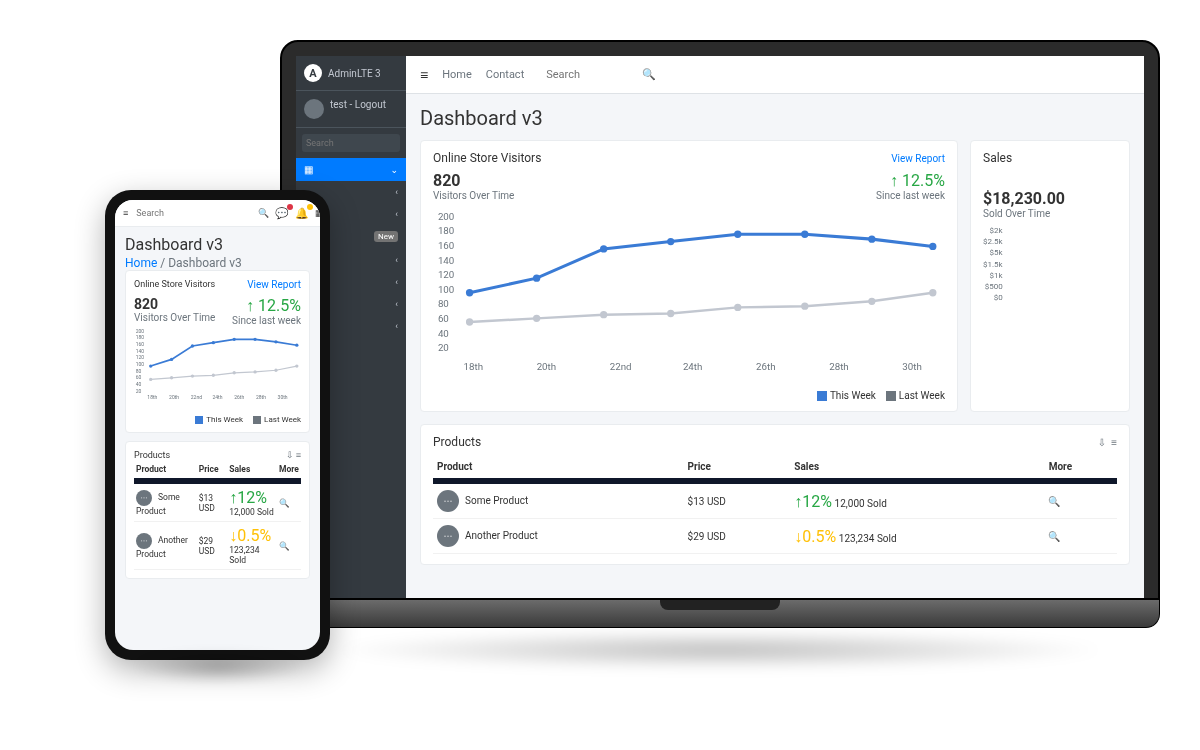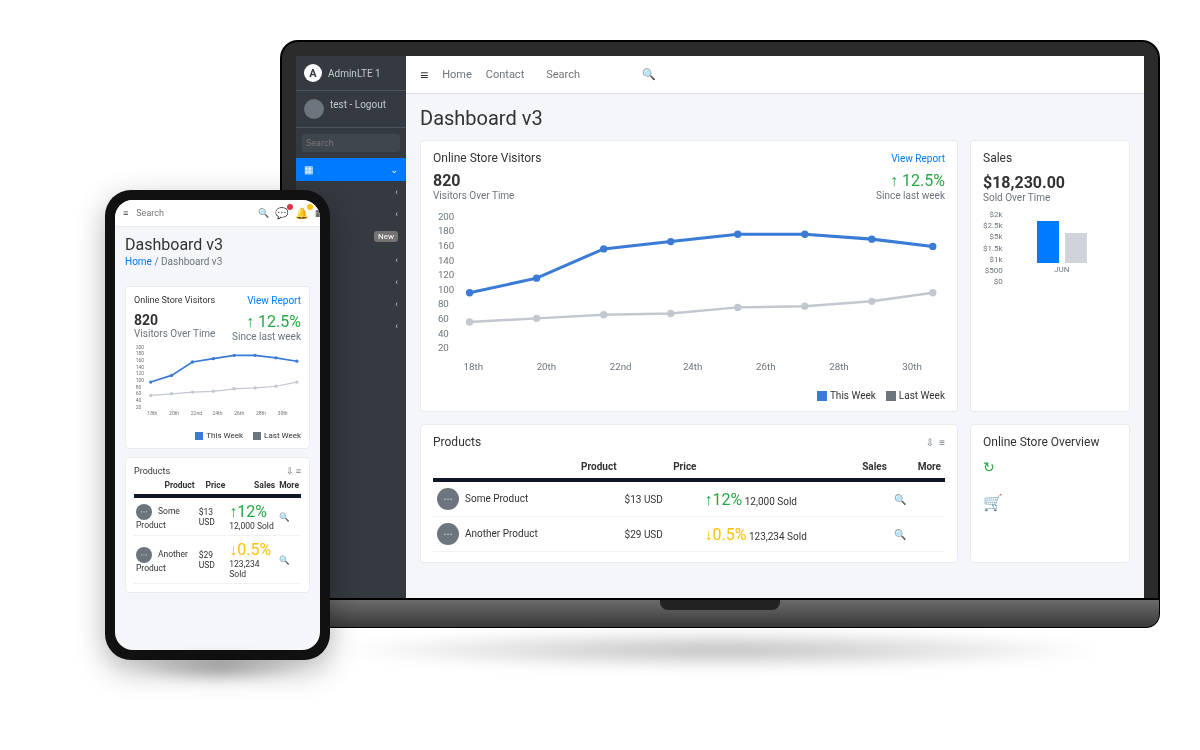--- a/index.html
+++ b/index.html
@@ -50,56 +50,56 @@
 .pct.down{color:#ffc107}
 .chart-svg{width:100%;height:auto}
 .legend{display:flex;gap:10px;justify-content:flex-end;font-size:10px;margin-top:12px}
 .leg-sq{display:inline-block;width:10px;height:10px;margin-right:3px;vertical-align:middle}
 .sales-card{width:160px;flex-shrink:0}
 .bars{display:flex;align-items:flex-end;gap:6px;height:50px;justify-content:center;margin-top:4px}
 .bar{width:22px}
 .ylab{font-size:8px;color:#6c757d;text-align:right;line-height:1.4}
 .products-card{flex:1}
 table{width:100%;border-collapse:collapse;font-size:10px}
-th{text-align:right;padding:6px 4px;font-weight:700;border-bottom:4px solid #0f172a}
+th{text-align:left;padding:6px 4px;font-weight:700;border-bottom:6px solid #0f172a}
 td{padding:6px 4px;border-bottom:1px solid #f1f1f1}
 .prod-icon{width:22px;height:22px;border-radius:50%;background:#6c757d;color:#fff;display:inline-flex;align-items:center;justify-content:center;font-size:9px;margin-right:6px;vertical-align:middle}
 .icon-btn{color:#6c757d;cursor:pointer}
 .overview-card{width:160px;flex-shrink:0}
 
 
 .phone{position:absolute;left:105px;top:190px;width:225px;height:470px;background:#111;border-radius:26px;padding:10px;box-shadow:0 10px 30px rgba(0,0,0,.3)}
 .phone-screen{background:#f4f6f9;width:100%;height:100%;border-radius:18px;overflow:hidden;font-size:9px;color:#333;display:flex;flex-direction:column}
 .phone-shadow{position:absolute;left:50%;bottom:-24px;transform:translateX(-50%);width:170px;height:34px;background:radial-gradient(ellipse,rgba(0,0,0,.25),transparent 70%);filter:blur(5px)}
 .ph-top{display:flex;align-items:center;gap:6px;padding:6px 8px;background:#fff;border-bottom:1px solid #e9ecef}
 .ph-top input{flex:1;border:none;outline:none;font-size:9px;padding:2px}
 .ph-icon{font-size:11px;position:relative}
 .ph-icon .dot{position:absolute;top:-3px;right:-4px;width:6px;height:6px;border-radius:50%}
 .ph-content{padding:8px 10px;flex:1;overflow:hidden}
 .ph-title{font-size:16px;font-weight:400;margin-bottom:2px}
-.crumb{font-size:10px;color:#6c757d;margin-bottom:19px}
+.crumb{font-size:12px;color:#6c757d;margin-bottom:0}
 .crumb a{color:#007bff;text-decoration:none}
 .ph-card{background:#fff;border:1px solid #e9ecef;border-radius:4px;padding:8px;margin-bottom:8px}
 .ph-table{width:100%;font-size:8.5px}
 .ph-table th{padding:4px 2px}
 .ph-table td{padding:4px 2px}
 </style>
 </head>
 <body>
 
 <div class="scene">
 
 <div class="laptop">
   <div class="laptop-bezel">
     <div class="laptop-screen">
 
       <div class="sidebar">
         <div class="sb-brand">
           <div class="sb-brand-icon">A</div>
-          <span>AdminLTE 1</span>
+          <span>AdminLTE 3</span>
         </div>
         <div class="sb-user">
           <div class="sb-user-avatar"></div>
           <span><span>test</span> - <span>Logout</span></span>
         </div>
         <div class="sb-search">
           <input placeholder="Search" style="">
         </div>
         <div class="sb-item active">
           <span>▦</span>
@@ -214,38 +214,31 @@
                 </g>
               </svg>
               <div class="legend">
                 <span><span class="leg-sq" style="background:#3a7bd5"></span><span>This Week</span></span>
                 <span><span class="leg-sq" style="background:#6c757d"></span><span>Last Week</span></span>
               </div>
             </div>
 
             <div class="card sales-card">
               <div class="card-title">Sales</div>
-              <div class="big-num" style="margin-top:8px">$18,230.00</div>
+              <div class="big-num" style="margin-top:24px">$18,230.00</div>
               <div class="sub">Sold Over Time</div>
               <div style="display:flex;gap:4px;margin-top:6px">
                 <div class="ylab">
                   <div>$2k</div>
                       <div>$2.5k</div>
                       <div>$5k</div>
                       <div>$1.5k</div>
                       <div>$1k</div>
                       <div>$500</div>
                       <div>$0</div>
-                </div>
-                <div style="flex:1">
-                  <div class="bars">
-                    <div class="bar" style="height:42px;background:#007bff"></div>
-                    <div class="bar" style="height:30px;background:#ced4da"></div>
-                  </div>
-                  <div style="text-align:center;font-size:8px;color:#6c757d;margin-top:2px">JUN</div>
                 </div>
               </div>
             </div>
           </div>
 
           <div class="row" style="margin-top:12px">
             <div class="card products-card">
               <div class="card-head">
                 <span class="card-title">Products</span>
                 <span>
@@ -272,25 +265,20 @@
                   <tr>
                     <td><span class="prod-icon">⋯</span><span>Another Product</span></td>
                     <td>$29 USD</td>
                     <td><span class="pct down">↓<span>0.5%</span></span> <span>123,234 Sold</span></td>
                     <td><span class="icon-btn">🔍</span></td>
                   </tr>
                 </tbody>
               </table>
             </div>
 
-            <div class="card overview-card">
-              <div class="card-title" style="white-space:nowrap;overflow:hidden">Online Store Overview</div>
-              <div style="margin-top:10px;color:#28a745;font-size:14px">↻</div>
-              <div style="margin-top:18px;color:#ffc107;font-size:16px">🛒</div>
-            </div>
           </div>
         </div>
       </div>
 
     </div>
   </div>
   <div class="laptop-base"></div>
   <div class="laptop-shadow"></div>
 </div>
 

